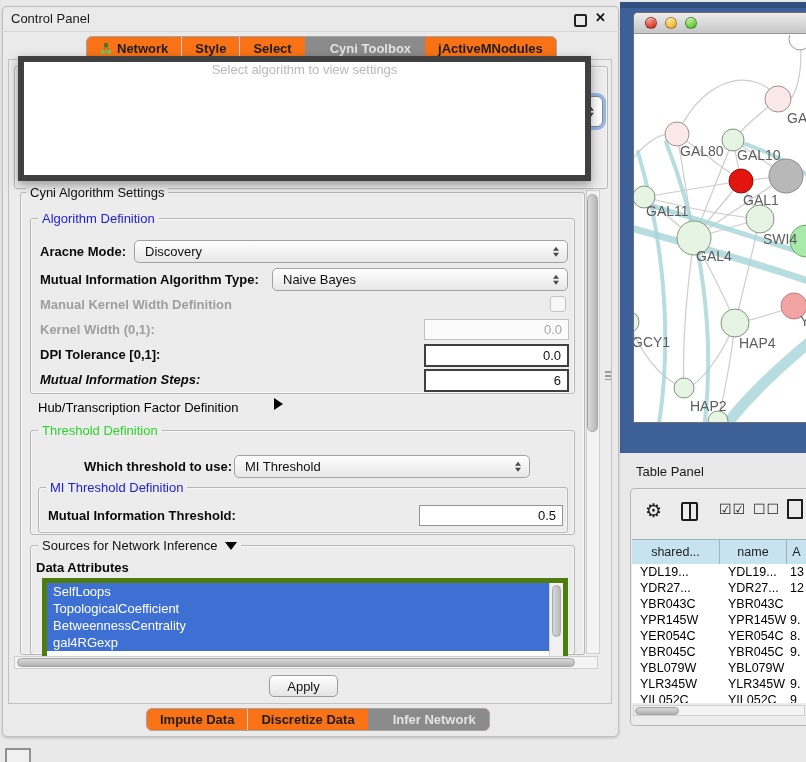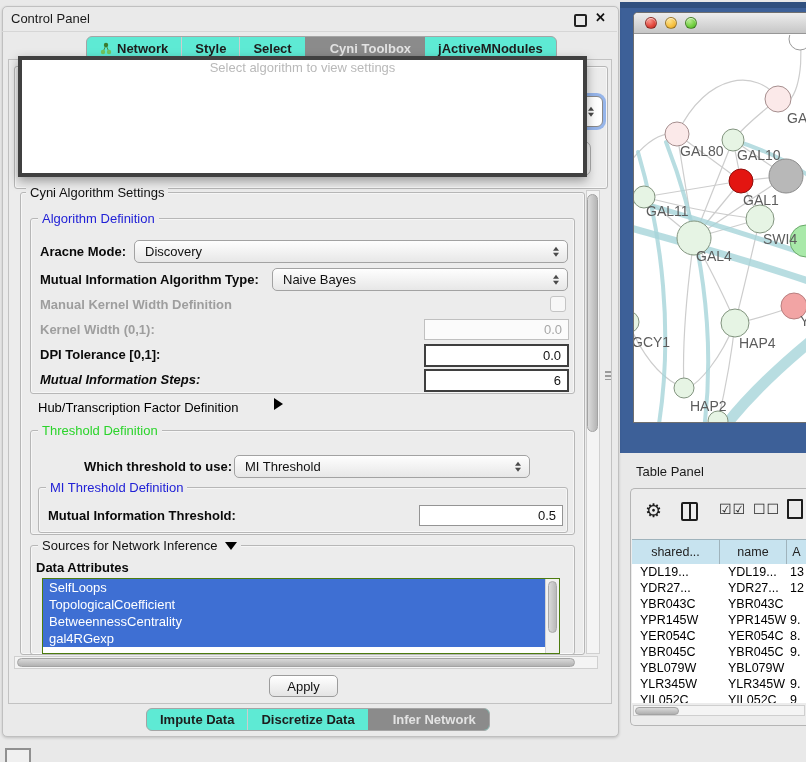--- a/index.html
+++ b/index.html
@@ -10,21 +10,21 @@
   
   .cp{left:2px;top:6px;width:615px;height:729px;background:#eaeaea;border:1px solid #c0c0c0;
       border-radius:5px;box-shadow:0 1px 3px rgba(0,0,0,.18);}
   .cp-titlebar{left:2px;top:6px;width:615px;height:25px;border-bottom:1px solid #d6d6d6;}
   .cp-title{position:absolute;left:9px;top:0;line-height:25px;font-size:13px;color:#1a1a1a;}
   .float-icon{position:absolute;right:30px;top:8px;width:9px;height:9px;border:2px solid #222;border-radius:2px;}
   .close-icon{position:absolute;right:11px;top:4px;font-size:13px;font-weight:bold;color:#111;}
   .cp-body{left:8px;top:59px;width:602px;height:643px;background:#ececec;border:1px solid #c2c2c2;}
 
   
-  .tabbar{display:flex;background:#5eead4;border:1px solid #a5a5a5;border-radius:6px;overflow:hidden;text-align:right;}
+  .tabbar{display:flex;background:#f97316;border:1px solid #a5a5a5;border-radius:6px;overflow:hidden;text-align:right;}
   .tabbar .tab{display:flex;align-items:center;padding:0 13px;font-size:13px;font-weight:bold;
                color:#1d1d1d;border-left:1px solid #cdcdcd;white-space:nowrap;}
   .tabbar .tab:first-child{border-left:none;}
   .tabbar .tab.selected{background:#8b8b8b;color:#e3e3e3;border-left-color:#8b8b8b;padding-left:24px;}
   .tabbar .tab.selected + .tab{border-left-color:#8b8b8b;}
   .net-tab-icon{margin-right:5px;display:inline-flex;}
 
   
   .gbox{border:1px solid #b7b7b7;border-radius:3px;box-shadow:inset 0 0 0 1px rgba(255,255,255,.55);}
   .glabel{position:absolute;background:#ececec;padding:0 4px;font-size:13px;line-height:14px;white-space:nowrap;}
@@ -45,34 +45,34 @@
 
   .field{position:absolute;height:19px;background:#fff;font-size:13px;display:flex;align-items:center;
          justify-content:flex-end;padding:0 6px;box-sizing:content-box;}
   .field.strong{border:2px solid #3f3f3f;}
   .field.normal{border:1px solid #949494;}
   .field.dim{border:1px solid #c0c0c0;color:#a7a7a7;background:#fbfbfb;}
 
   .checkbox{position:absolute;width:14px;height:14px;border:1px solid #c4c4c4;border-radius:3px;background:#f7f7f7;}
 
   
-  .popup{left:18px;top:56px;width:561px;height:113px;background:#fff;border:4px solid #404040;
+  .popup{left:18px;top:56px;width:561px;height:113px;background:#fff;border:6px solid #404040;
          box-shadow:0 4px 10px rgba(0,0,0,.35);z-index:6;}
   .popup-header{text-align:center;color:#b9b9b9;font-size:13px;line-height:16px;}
   .popup-item{font-size:13px;line-height:16px;padding-left:3px;color:#000;}
   .popup-item.bold{font-weight:bold;}
 
   .collection-combo{left:38px;top:141px;width:551px;height:33px;border:1px solid #ababab;border-radius:7px;
                     background:#f2f2f2;z-index:1;overflow:hidden;}
   .collection-combo span{position:absolute;left:14px;top:7px;color:#b4b4b4;font-size:13px;}
   .focus-frag{left:556px;top:96px;width:45px;height:29px;background:#fff;border:1px solid #8a8a8a;border-radius:6px;
               box-shadow:0 0 0 3px rgba(105,152,233,.65);z-index:2;}
 
   
-  .attr-list{left:42px;top:578px;width:516px;height:74px;background:#fff;border:1px solid #4d7c0f;overflow:hidden;}
+  .attr-list{left:42px;top:578px;width:516px;height:74px;background:#fff;border:5px solid #4d7c0f;overflow:hidden;}
   .attr-item{height:17px;line-height:17px;color:#fff;font-size:13px;padding-left:6px;width:497px;}
   .attr-scroll{position:absolute;right:0;top:0;width:13px;height:74px;background:#f1f1f1;border-left:1px solid #d2d2d2;}
   .attr-thumb{position:absolute;left:1.5px;top:2px;width:9px;height:52px;border-radius:5px;
               background:linear-gradient(90deg,#d9d9d9,#b9b9b9);border:1px solid #a9a9a9;box-sizing:border-box;}
 
   .vscroll{left:586px;top:190px;width:14px;height:464px;background:#f4f4f4;border:1px solid #d0d0d0;box-sizing:border-box;}
   .vthumb{position:absolute;left:587px;top:194px;width:11px;height:238px;border-radius:6px;
           background:linear-gradient(90deg,#dcdcdc,#b5b5b5);border:1px solid #a3a3a3;box-sizing:border-box;}
   .hscroll{left:14px;top:656px;width:584px;height:13px;background:#f4f4f4;border:1px solid #d0d0d0;box-sizing:border-box;}
   .hthumb{position:absolute;left:17px;top:658px;width:558px;height:9px;border-radius:5px;

